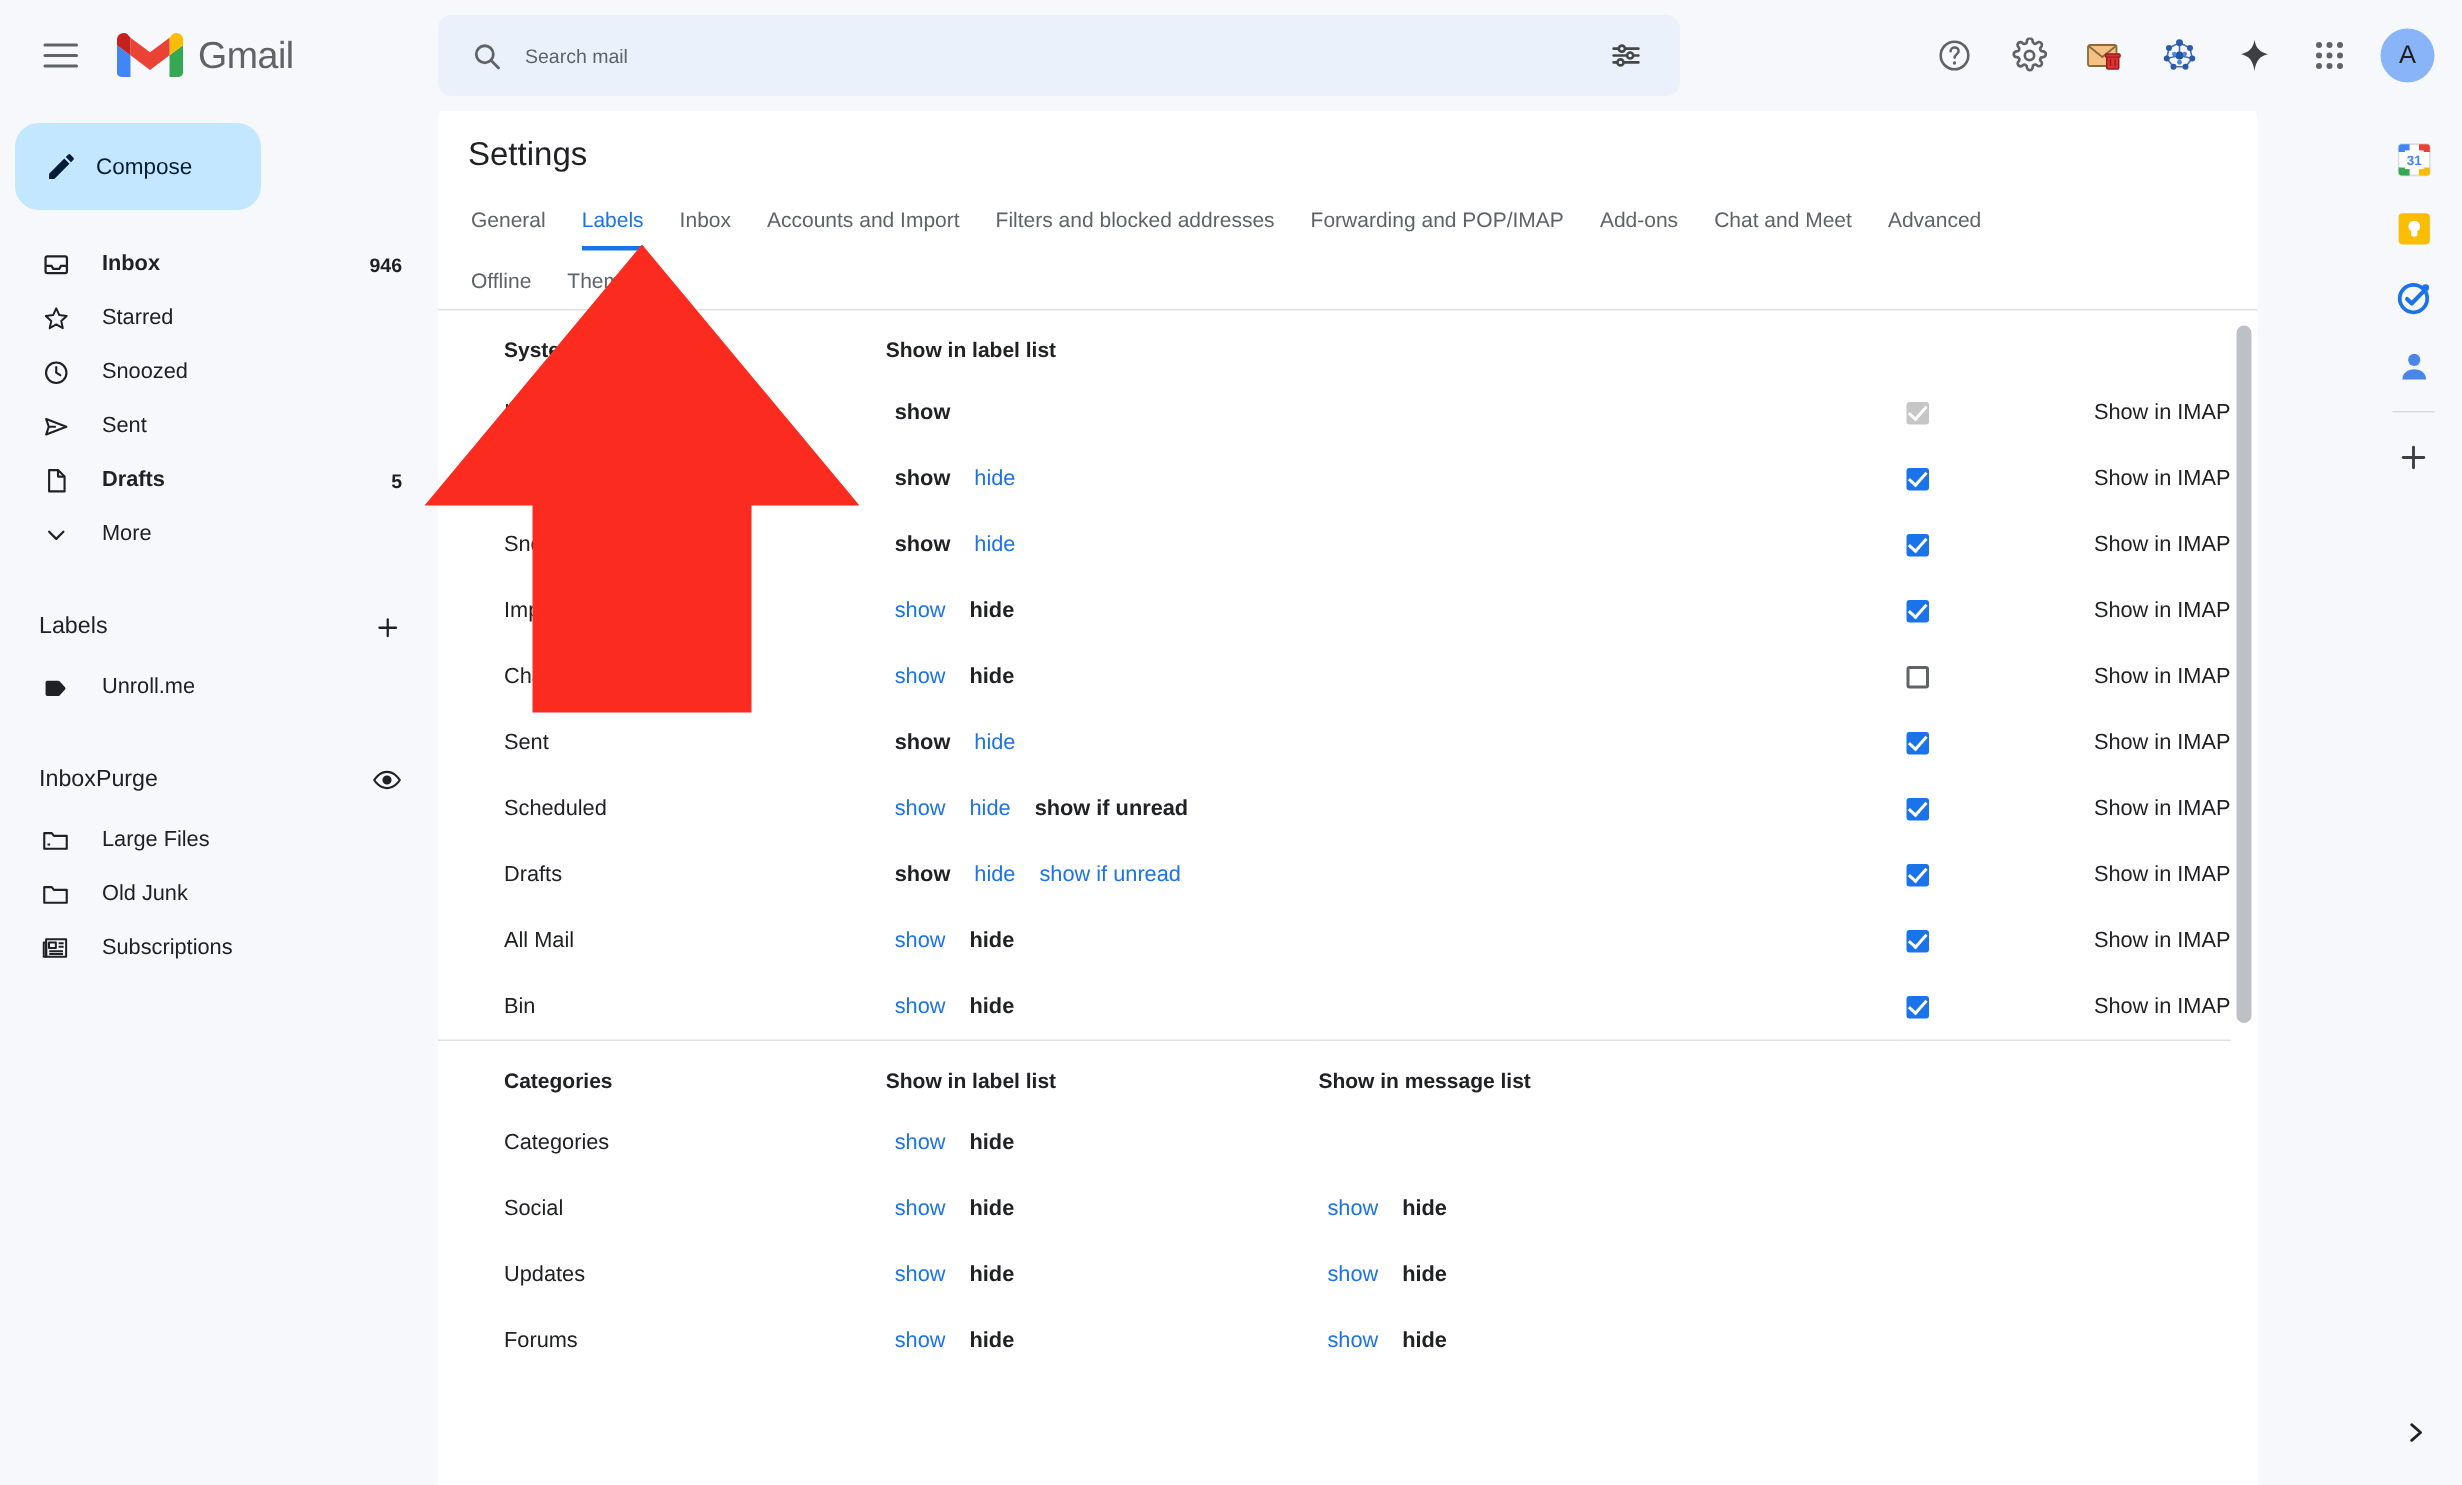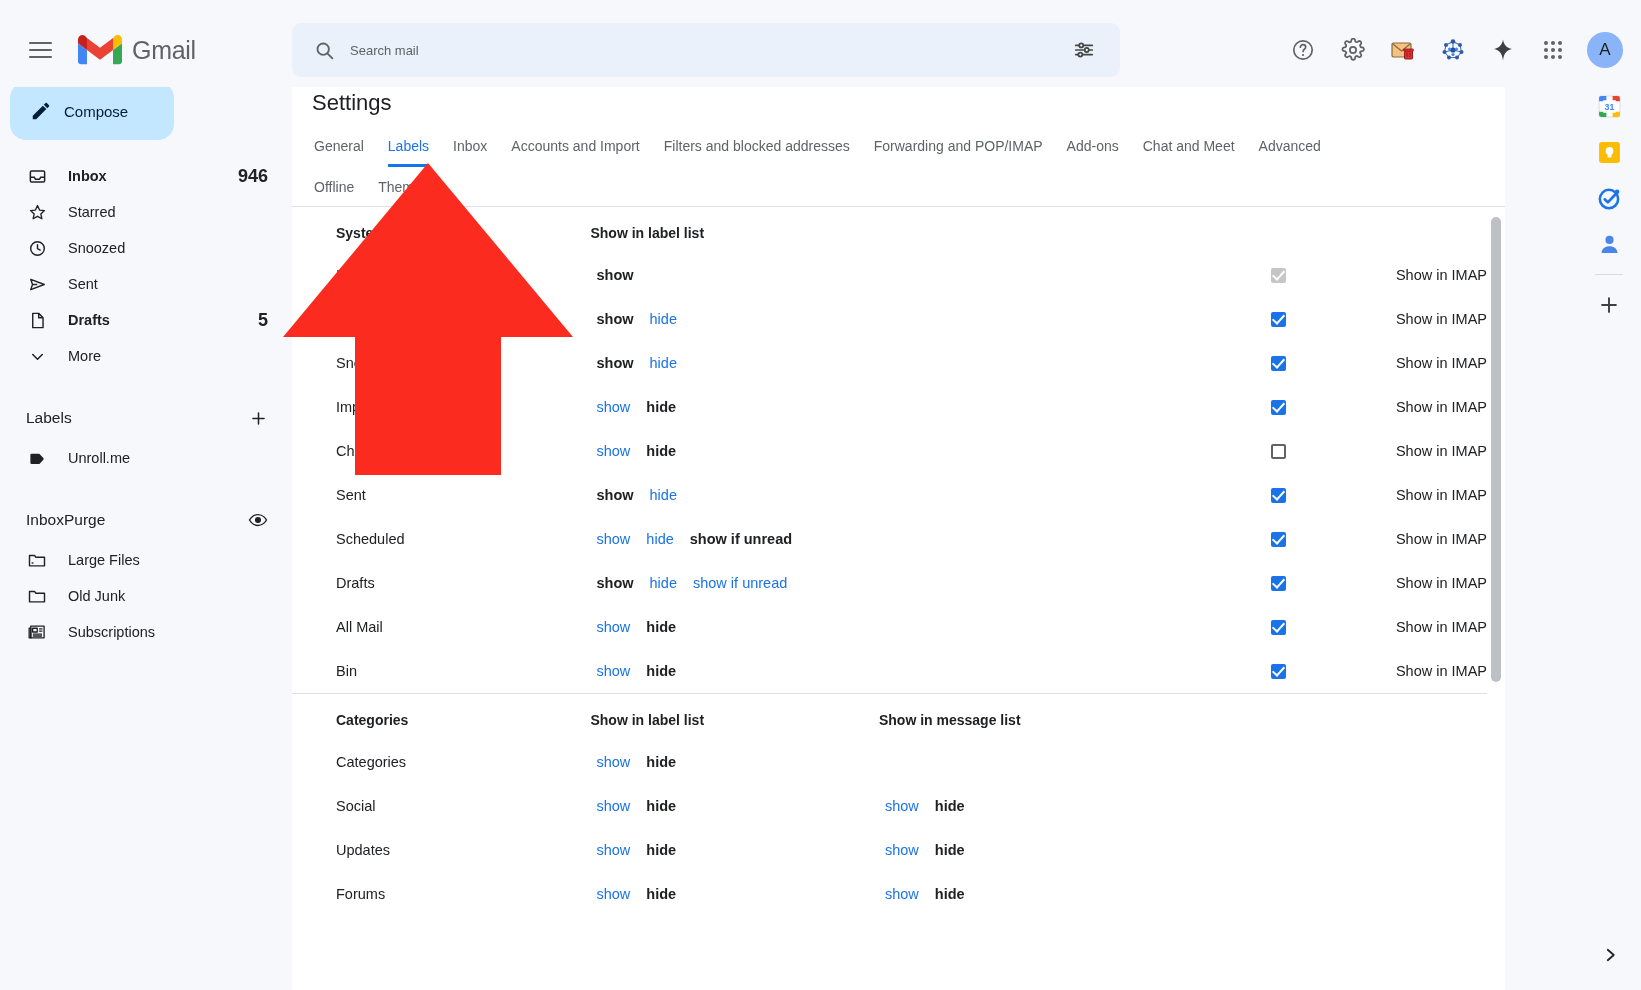--- a/index.html
+++ b/index.html
@@ -9,21 +9,21 @@
     overflow: hidden;
     background: #f6f8fc;
     font-family: "Liberation Sans", sans-serif;
     color: #202124;
     -webkit-font-smoothing: antialiased;
   }
   .app { position: relative; width: 1641px; height: 990px; }
 
   
   .topbar {
-    position: absolute; top: 13px; left: 0; width: 1641px; height: 74px;
+    position: absolute; top: 0; left: 0; width: 1641px; height: 74px;
     display: flex; align-items: center;
     background: #f6f8fc;
     z-index: 30;
   }
   .hamburger {
     width: 48px; height: 48px; margin-left: 16px;
     display: flex; flex-direction: column; justify-content: center; align-items: center;
     gap: 5px; border-radius: 50%; cursor: pointer;
   }
   .hamburger span { display: block; width: 23px; height: 2px; background: #5f6368; border-radius: 2px; }
@@ -95,21 +95,21 @@
   .compose .clabel { font-size: 15px; color: #001d35; font-weight: 500; }
 
   .navitem {
     display: flex; align-items: center; height: 36px;
     margin-right: 18px; padding-left: 26px;
     border-radius: 0 18px 18px 0; cursor: pointer;
     font-size: 14.5px; color: #202124;
   }
   .navitem .nico { width: 22px; display: flex; align-items: center; justify-content: center; flex: 0 0 22px; }
   .navitem .nlabel { margin-left: 20px; flex: 1; white-space: nowrap; }
-  .navitem .ncount { font-size: 18px; color: #5f6368; padding-right: 6px; }
+  .navitem .ncount { font-size: 13px; color: #5f6368; padding-right: 6px; }
   .navitem.bold .nlabel, .navitem.bold .ncount { font-weight: 700; color: #202124; }
 
   .section-head {
     display: flex; align-items: center; justify-content: space-between;
     height: 36px; margin: 26px 18px 4px 0; padding-left: 26px;
     font-size: 15px; color: #202124;
   }
   .section-head .sh-title { font-size: 15.5px; }
   .sh-btn {
     width: 32px; height: 32px; border-radius: 50%;

